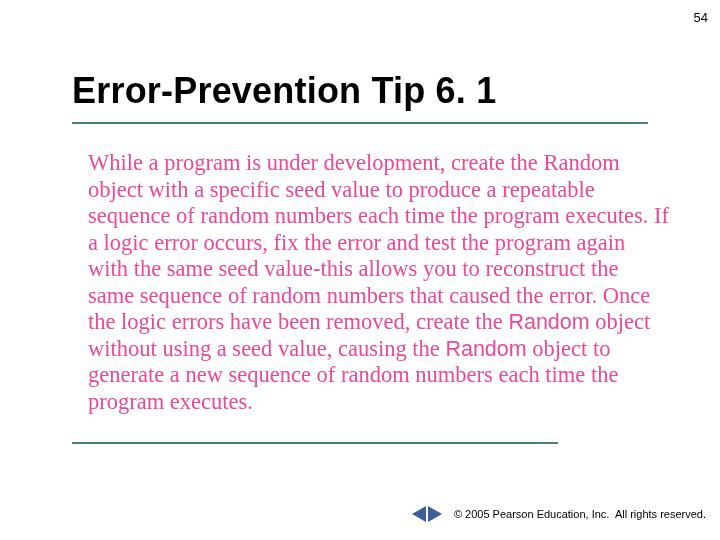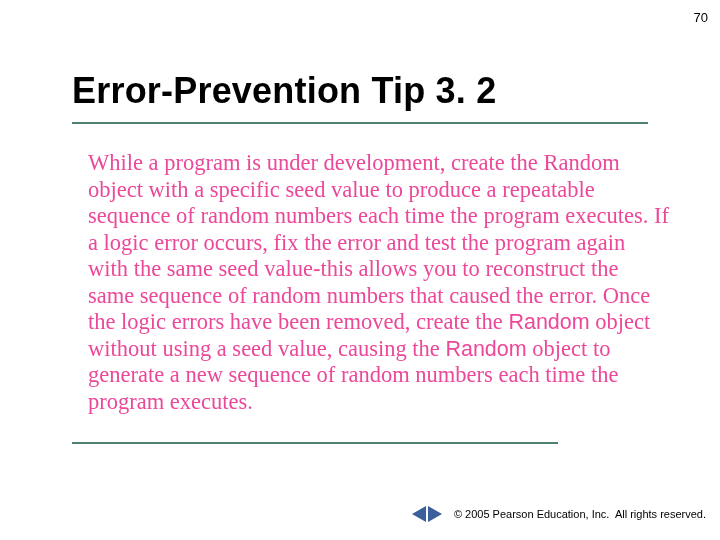--- a/index.html
+++ b/index.html
@@ -97,23 +97,23 @@
     border-top: 8px solid transparent;
     border-bottom: 8px solid transparent;
     border-left: 14px solid #3a5f9a;
   }
 </style>
 </head>
 <body>
 
 <div class="slide">
 
-  <div class="page-number">70</div>
+  <div class="page-number">54</div>
 
-  <div class="title">Error-Prevention Tip 3. 2</div>
+  <div class="title">Error-Prevention Tip 6. 1</div>
 
   <div class="hr-top"></div>
 
   <div class="body-text">
     <span>While a program is under development, create the Random object with a specific seed value to produce a repeatable sequence of random numbers each time the program executes. If a logic error occurs, fix the error and test the program again with the same seed value-this allows you to reconstruct the same sequence of random numbers that caused the error. Once the logic errors have been removed, create the </span><span class="sans">Random</span><span> object without using a seed value, causing the </span><span class="sans">Random</span><span> object to generate a new sequence of random numbers each time the program executes.</span>
   </div>
 
   <div class="hr-bottom"></div>
 
   <div class="footer">

